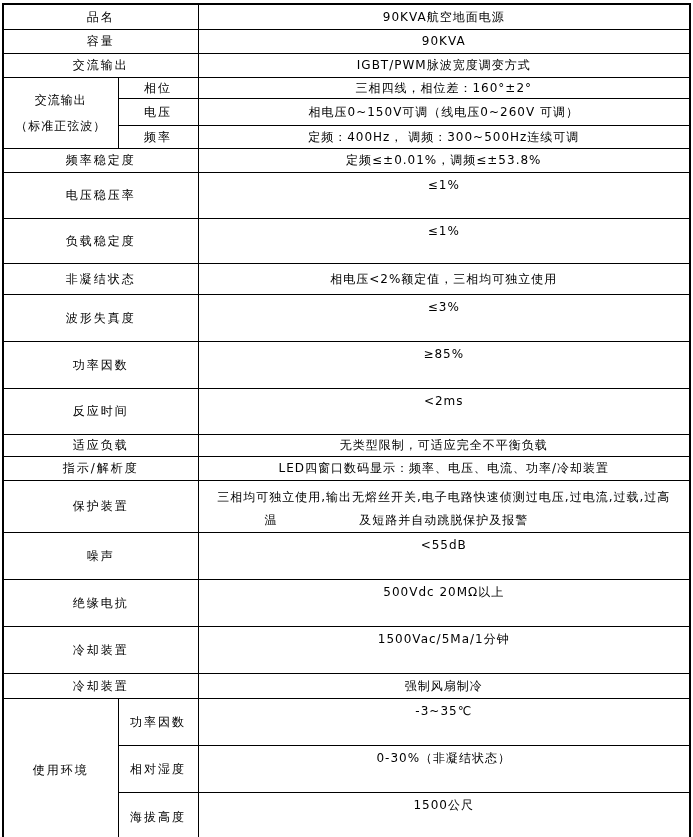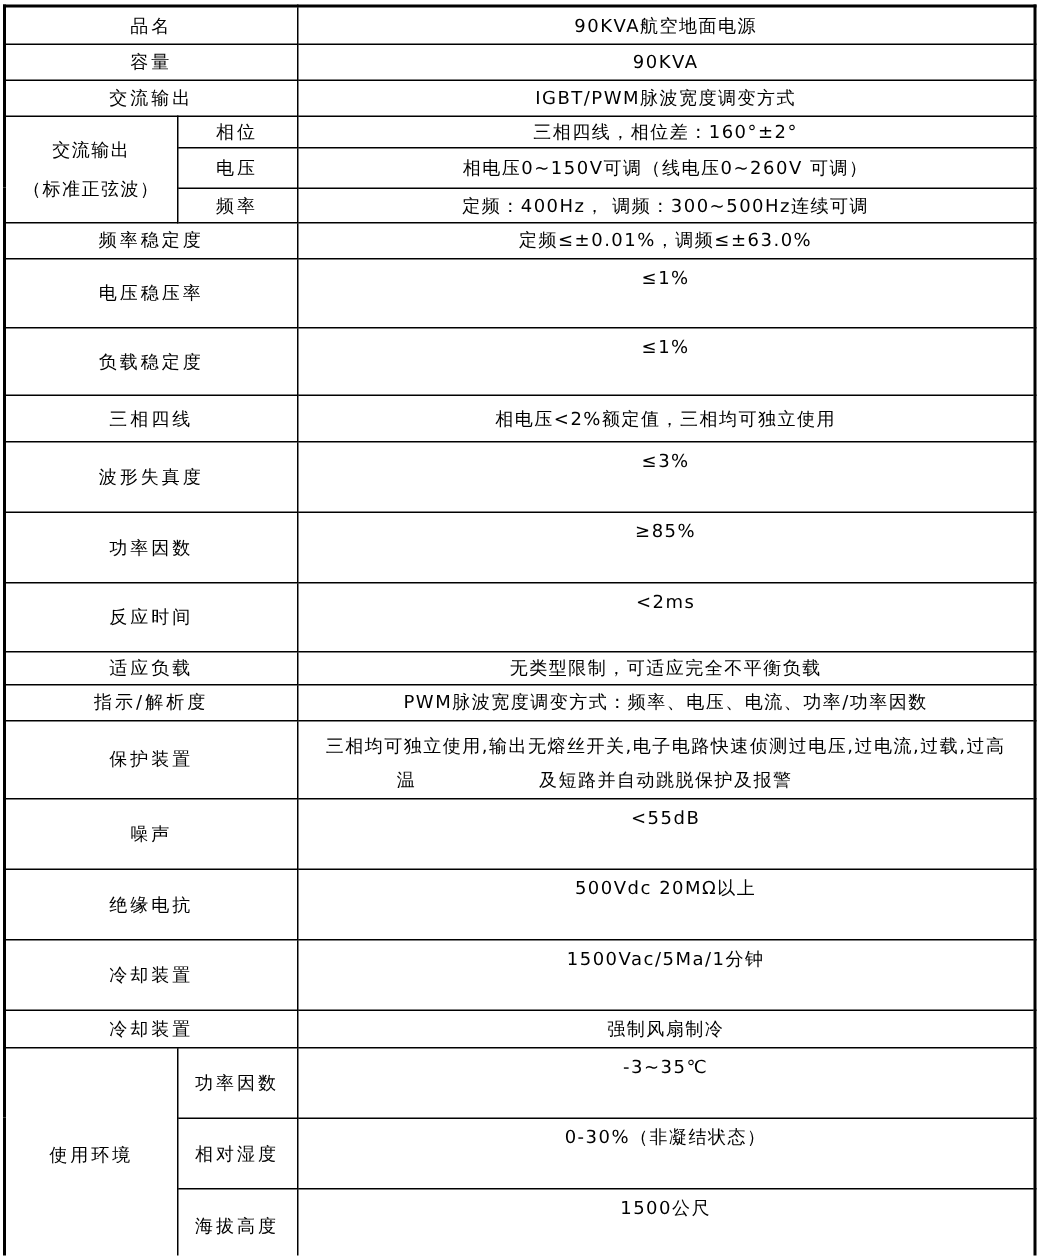--- a/index.html
+++ b/index.html
@@ -94,35 +94,35 @@
     <td class="val">相电压0~150V可调（线电压0~260V 可调）</td>
   </tr>
 
   <tr style="height:23px">
     <td class="lab">频率</td>
     <td class="val">定频：400Hz， 调频：300~500Hz连续可调</td>
   </tr>
 
   <tr style="height:24px">
     <td colspan="2" class="lab">频率稳定度</td>
-    <td class="val">定频≤±0.01%，调频≤±63.0%</td>
+    <td class="val">定频≤±0.01%，调频≤±53.8%</td>
   </tr>
 
   <tr style="height:46px" class="tall">
     <td colspan="2" class="lab">电压稳压率</td>
     <td class="val">≤1%</td>
   </tr>
 
   <tr style="height:45px" class="tall">
     <td colspan="2" class="lab">负载稳定度</td>
     <td class="val">≤1%</td>
   </tr>
 
   <tr style="height:31px">
-    <td colspan="2" class="lab">三相四线</td>
+    <td colspan="2" class="lab">非凝结状态</td>
     <td class="val">相电压&lt;2%额定值，三相均可独立使用</td>
   </tr>
 
   <tr style="height:47px" class="tall">
     <td colspan="2" class="lab">波形失真度</td>
     <td class="val">≤3%</td>
   </tr>
 
   <tr style="height:47px" class="tall">
     <td colspan="2" class="lab">功率因数</td>
@@ -134,21 +134,21 @@
     <td class="val">&lt;2ms</td>
   </tr>
 
   <tr style="height:22px">
     <td colspan="2" class="lab">适应负载</td>
     <td class="val">无类型限制，可适应完全不平衡负载</td>
   </tr>
 
   <tr style="height:24px">
     <td colspan="2" class="lab">指示/解析度</td>
-    <td class="val">PWM脉波宽度调变方式：频率、电压、电流、功率/功率因数</td>
+    <td class="val">LED四窗口数码显示：频率、电压、电流、功率/冷却装置</td>
   </tr>
 
   <tr style="height:46px" class="tall">
     <td colspan="2" class="lab">保护装置</td>
     <td class="val">
       <div class="prot-wrap">
         <div>三相均可独立使用,输出无熔丝开关,电子电路快速侦测过电压,过电流,过载,过高</div>
         <div class="prot-line2">
           <span class="prot-left">温</span>
           <span>及短路并自动跳脱保护及报警</span>

